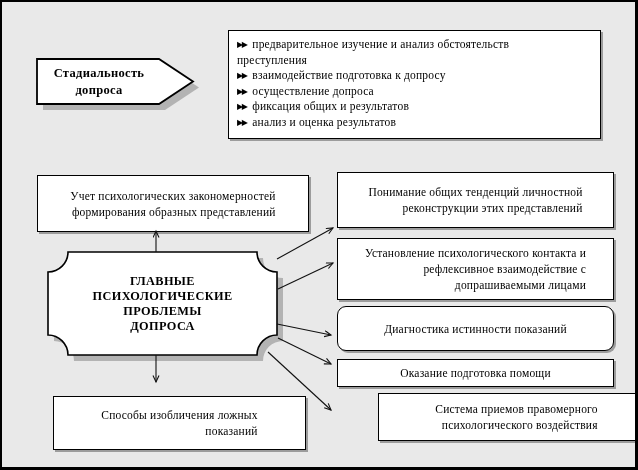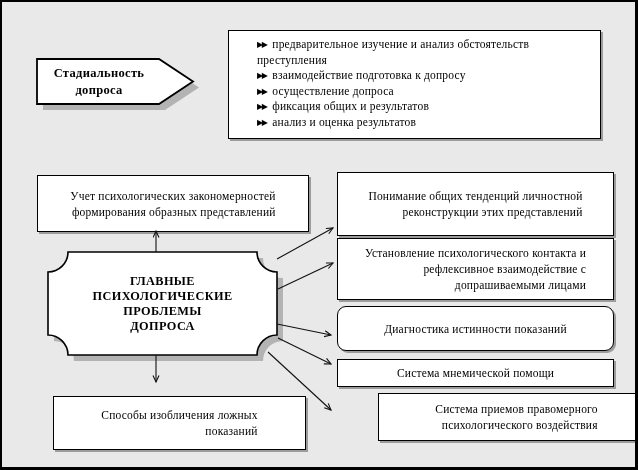--- a/index.html
+++ b/index.html
@@ -18,21 +18,21 @@
     position:absolute; background:#fff; border:1px solid #000;
     box-shadow:2px 2px 0 #9c9c9c; box-sizing:border-box;
     display:flex; align-items:center; justify-content:center;
     text-align:right; white-space:pre-line;
     font-size:11.5px; line-height:16px; letter-spacing:0.2px;
     z-index:5;
   }
   .list-box {
     position:absolute; left:228px; top:30px; width:373px; height:109px;
     background:#fff; border:1px solid #000; box-shadow:2px 2px 0 #9c9c9c;
-    box-sizing:border-box; padding:6px 10px 0 28px;
+    box-sizing:border-box; padding:6px 10px 0 8px;
     font-size:11.5px; line-height:15.6px; letter-spacing:0.2px;
     z-index:5;
   }
   .li { white-space:pre-line; }
   .bullet {
     font-family:"DejaVu Sans",sans-serif; font-size:8px;
     letter-spacing:-1.5px; margin-right:6px; vertical-align:1px;
   }
   .shape-svg { position:absolute; z-index:4; }
   .shape-label {
@@ -75,27 +75,27 @@
 
   <svg class="shape-svg" style="left:45px; top:249px;" width="245" height="118" viewBox="0 0 245 118">
     <path d="M20,0 H209 A20,20 0 0 0 229,20 V83 A20,20 0 0 0 209,103 H20 A20,20 0 0 0 0,83 V20 A20,20 0 0 0 20,0 Z" transform="translate(9,9)" fill="#b3b3b3" stroke="none"></path>
     <path d="M20,0 H209 A20,20 0 0 0 229,20 V83 A20,20 0 0 0 209,103 H20 A20,20 0 0 0 0,83 V20 A20,20 0 0 0 20,0 Z" transform="translate(3,3)" fill="#ffffff" stroke="#000000" stroke-width="1.6"></path>
   </svg>
   <div class="shape-label plaque-label">ГЛАВНЫЕ
 ПСИХОЛОГИЧЕСКИЕ
 ПРОБЛЕМЫ
 ДОПРОСА</div>
 
-  <div class="box" style="left:337px; top:172px; width:277px; height:64px;">Понимание общих тенденций личностной
+  <div class="box" style="left:337px; top:172px; width:277px; height:56px;">Понимание общих тенденций личностной
 реконструкции этих представлений</div>
   <div class="box" style="left:337px; top:238px; width:277px; height:62px;">Установление психологического контакта и
 рефлексивное взаимодействие с
 допрашиваемыми лицами</div>
   <div class="box" style="left:337px; top:306px; width:277px; height:45px;border-radius:9px;">Диагностика истинности показаний</div>
-  <div class="box" style="left:337px; top:359px; width:277px; height:28px;">Система мнемической помощи</div>
+  <div class="box" style="left:337px; top:359px; width:277px; height:28px;">Оказание подготовка помощи</div>
   <div class="box" style="left:337px; top:393px; width:277px; height:48px;margin-left:41px;">Система приемов правомерного
 психологического воздействия</div>
 
   <svg class="arrows" width="638" height="470" viewBox="0 0 638 470">
     <defs>
       <marker id="ah" markerUnits="userSpaceOnUse" markerWidth="10" markerHeight="10" refX="7" refY="3.5" orient="auto">
         <path d="M0.5,0.5 L7,3.5 L0.5,6.5" fill="none" stroke="#111" stroke-width="1.1"></path>
       </marker>
     </defs>
     <path d="M156,252 L156,231" fill="none" stroke="#111" stroke-width="1.1" marker-end="url(#ah)"></path>

